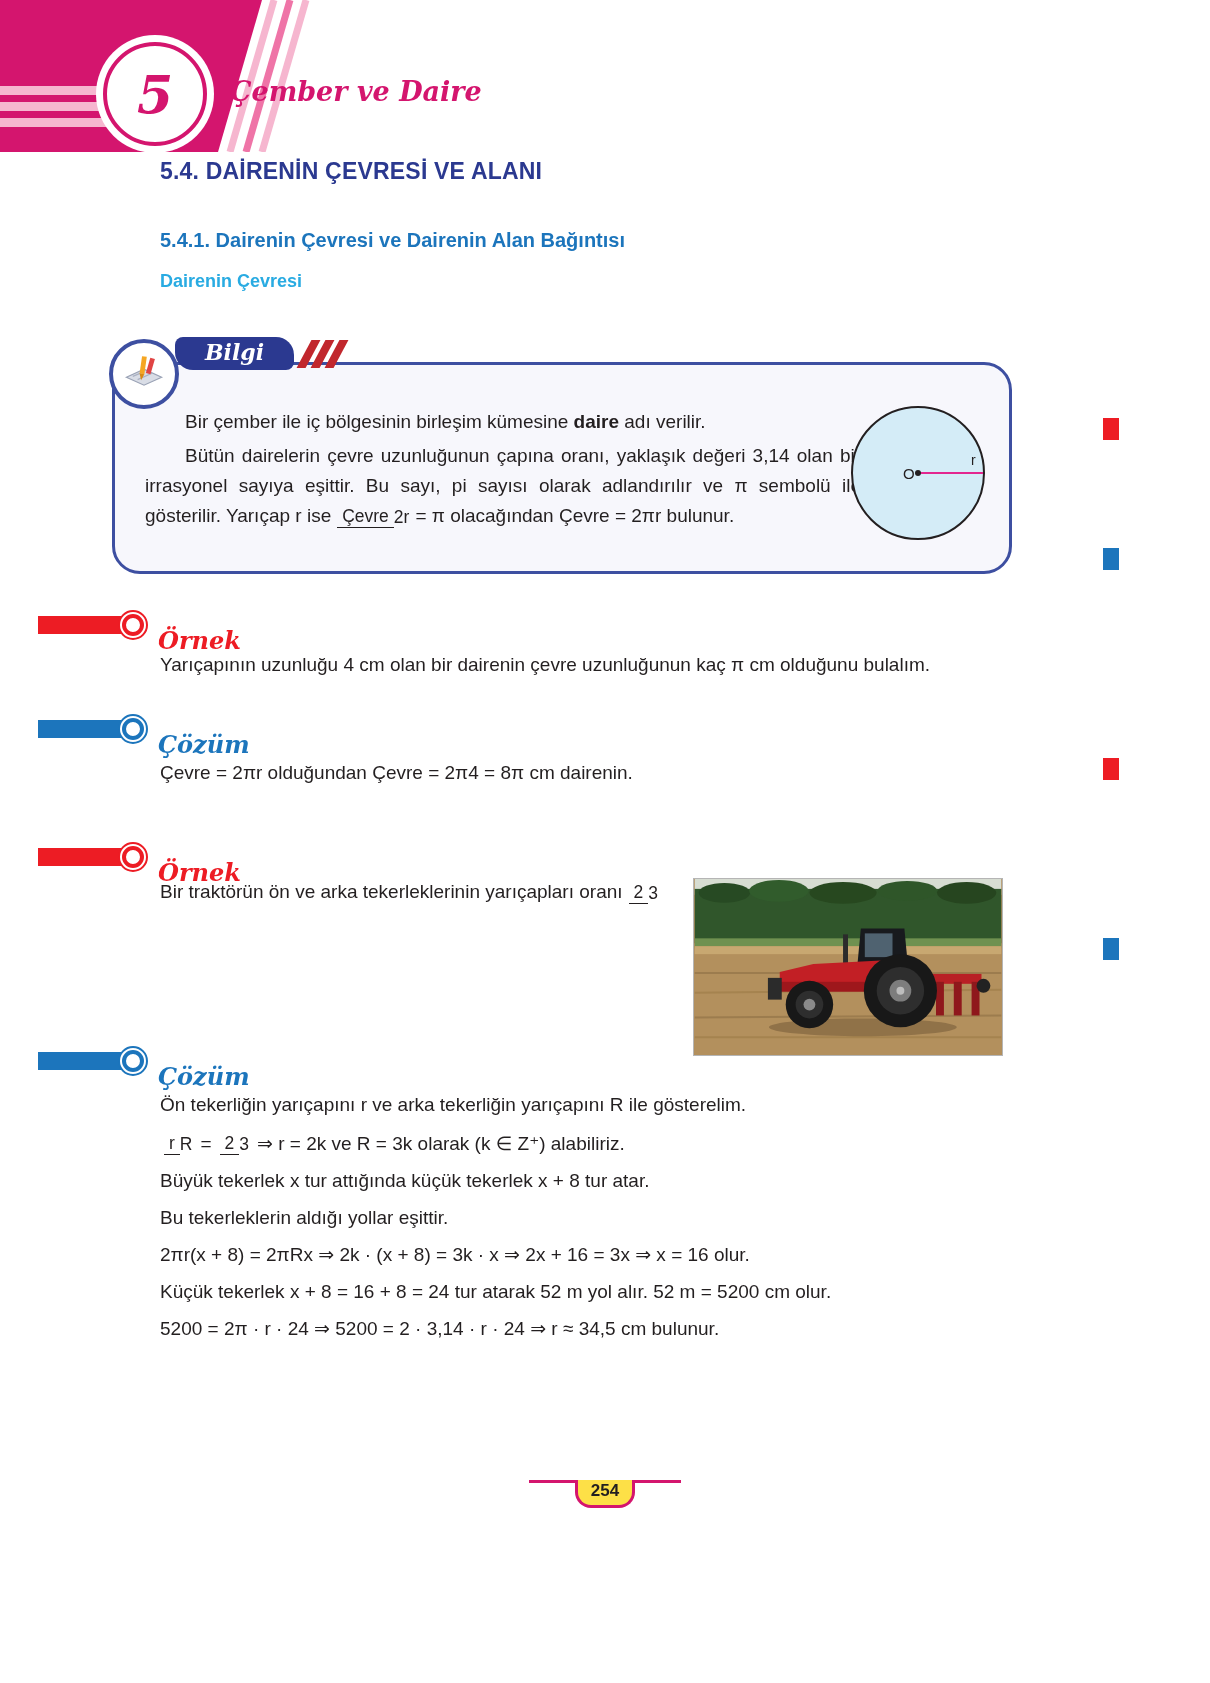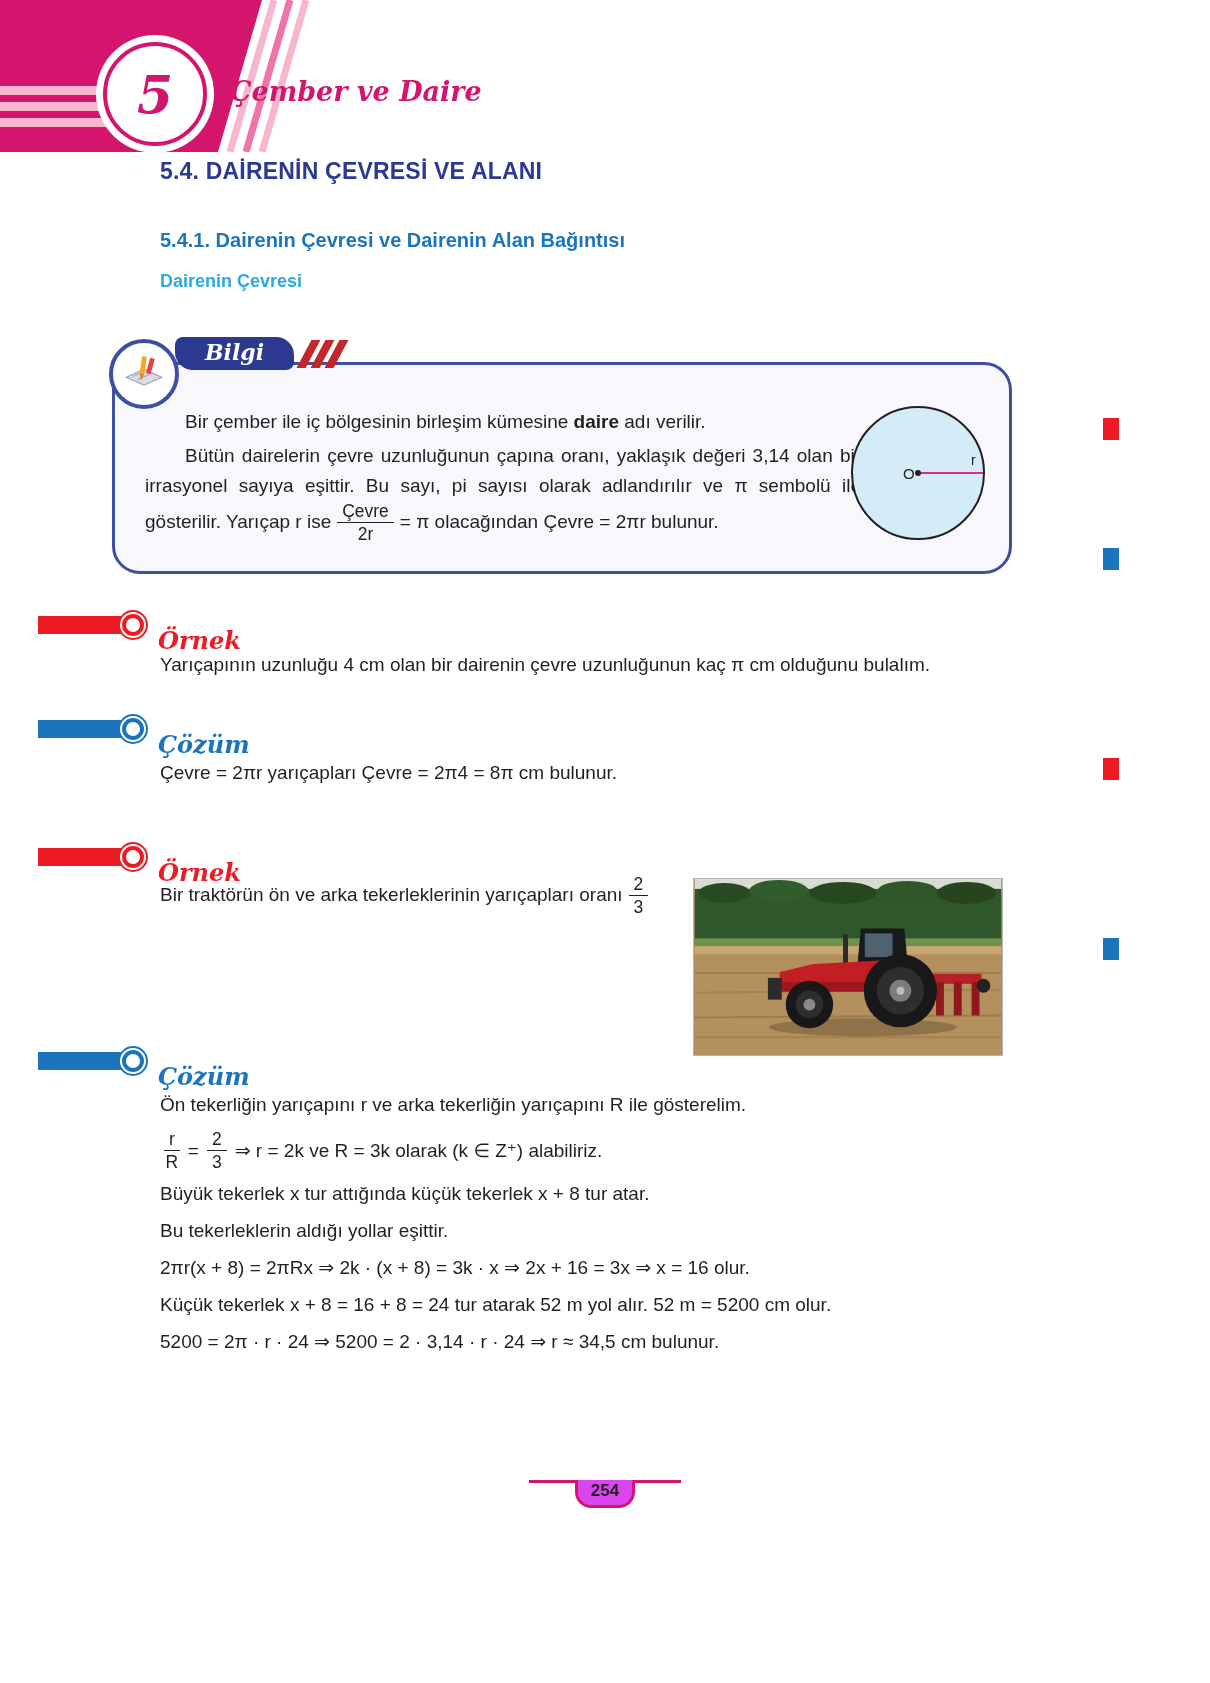--- a/index.html
+++ b/index.html
@@ -53,21 +53,21 @@
     padding:42px 0 0 14px; width:730px; font-size:19px; line-height:36px; text-align:justify;
   }
   .bilgi-text p { text-indent:40px; }
   .bilgi-text p + p { margin-top:4px; }
   .bold { font-weight:bold; }
 
   .circle-diagram { position:absolute; right:14px; top:34px; width:162px; height:152px; }
 
   
   .frac {
-    display:inline-flex; flex-direction:column; align-items:center; vertical-align:middle;
+    display:inline-flex; flex-direction:row; align-items:center; vertical-align:middle;
     margin:0 6px; line-height:1.15; font-size:0.92em; text-indent:0;justify-content:flex-end;
   }
   .frac .num { border-bottom:1.6px solid #231f20; padding:0 5px 1px; }
   .frac .den { padding-top:1px; }
 
   
   .ex-header { position:absolute; display:flex; align-items:center; height:34px; }
   .ex-header .bar { width:84px; height:18px; }
   .ex-header.red  { --c:var(--red,#ed1c24); }
   .ex-header.blue { --c:var(--blue,#1c75bc); }
@@ -101,21 +101,21 @@
   .cozum2-block { position:absolute; left:160px; top:1092px; width:870px; }
   .cozum2-block .mline { margin-bottom:11px; line-height:26px; }
   .cozum2-block .frac-line { display:flex; align-items:center; gap:4px; margin-bottom:9px; }
   .cozum2-block .frac { margin:0 4px; }
 
   
   .footer { position:absolute; left:0; top:1480px; width:100%; display:flex; justify-content:center; align-items:flex-start; }
   .footer .seg { width:46px; height:3px; background:var(--magenta,#d4156e); }
   .footer .tab {
     border:3px solid var(--magenta,#d4156e); border-top:none; border-radius:0 0 16px 16px;
-    padding:1px 13px 4px; font-size:17px; font-weight:bold; color:#231f20; background:#d946ef;
+    padding:1px 13px 4px; font-size:17px; font-weight:bold; color:#231f20; background:#fde047;
   }
 
   
   .edge-marker { position:absolute; left:1103px; width:16px; height:22px; }
   .edge-marker.red  { background:var(--red,#ed1c24); }
   .edge-marker.blue { background:var(--blue,#1c75bc); }
 </style>
 </head>
 <body>
 
@@ -181,21 +181,21 @@
     <span class="marker-icon"></span>
     <span class="ex-label">Örnek</span>
   </div>
   <p class="ornek1-text body-text">Yarıçapının uzunluğu 4 cm olan bir dairenin çevre uzunluğunun kaç π cm olduğunu bulalım.</p>
 
   <div class="ex-header blue" style="left:38px; top:712px;">
     <span class="bar"></span>
     <span class="marker-icon"></span>
     <span class="ex-label">Çözüm</span>
   </div>
-  <p class="cozum1-text body-text">Çevre = 2πr yarıçapları Çevre = 2π4 = 8π cm bulunur.</p>
+  <p class="cozum1-text body-text">Çevre = 2πr olduğundan Çevre = 2π4 = 8π cm dairenin.</p>
 
   <div class="ex-header red" style="left:38px; top:840px;">
     <span class="bar"></span>
     <span class="marker-icon"></span>
     <span class="ex-label">Örnek</span>
   </div>
   <p class="ornek2-text body-text"><span>Bir traktörün ön ve arka tekerleklerinin yarıçapları oranı</span><span class="frac">
         <span class="num">2</span>
         <span class="den">3</span>
       </span></p>

